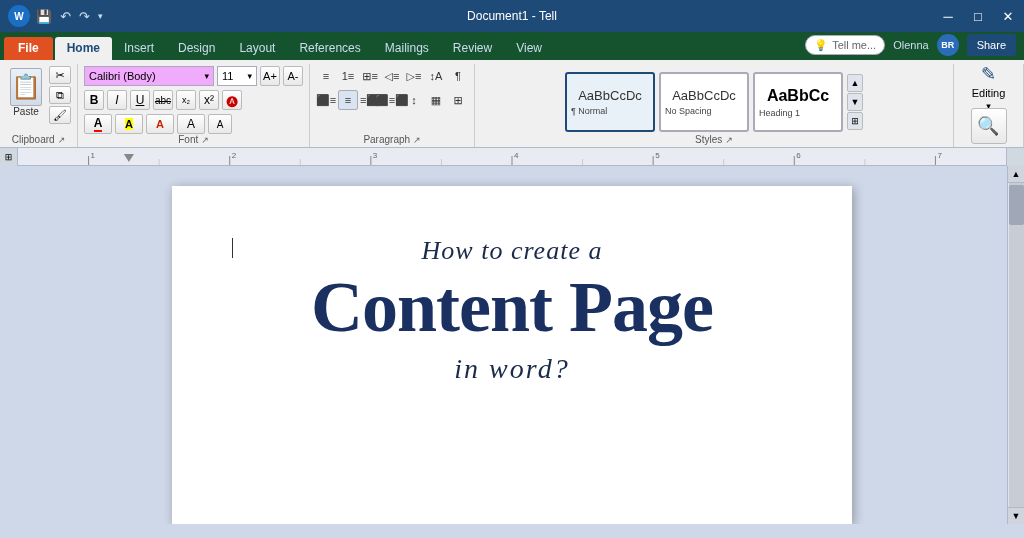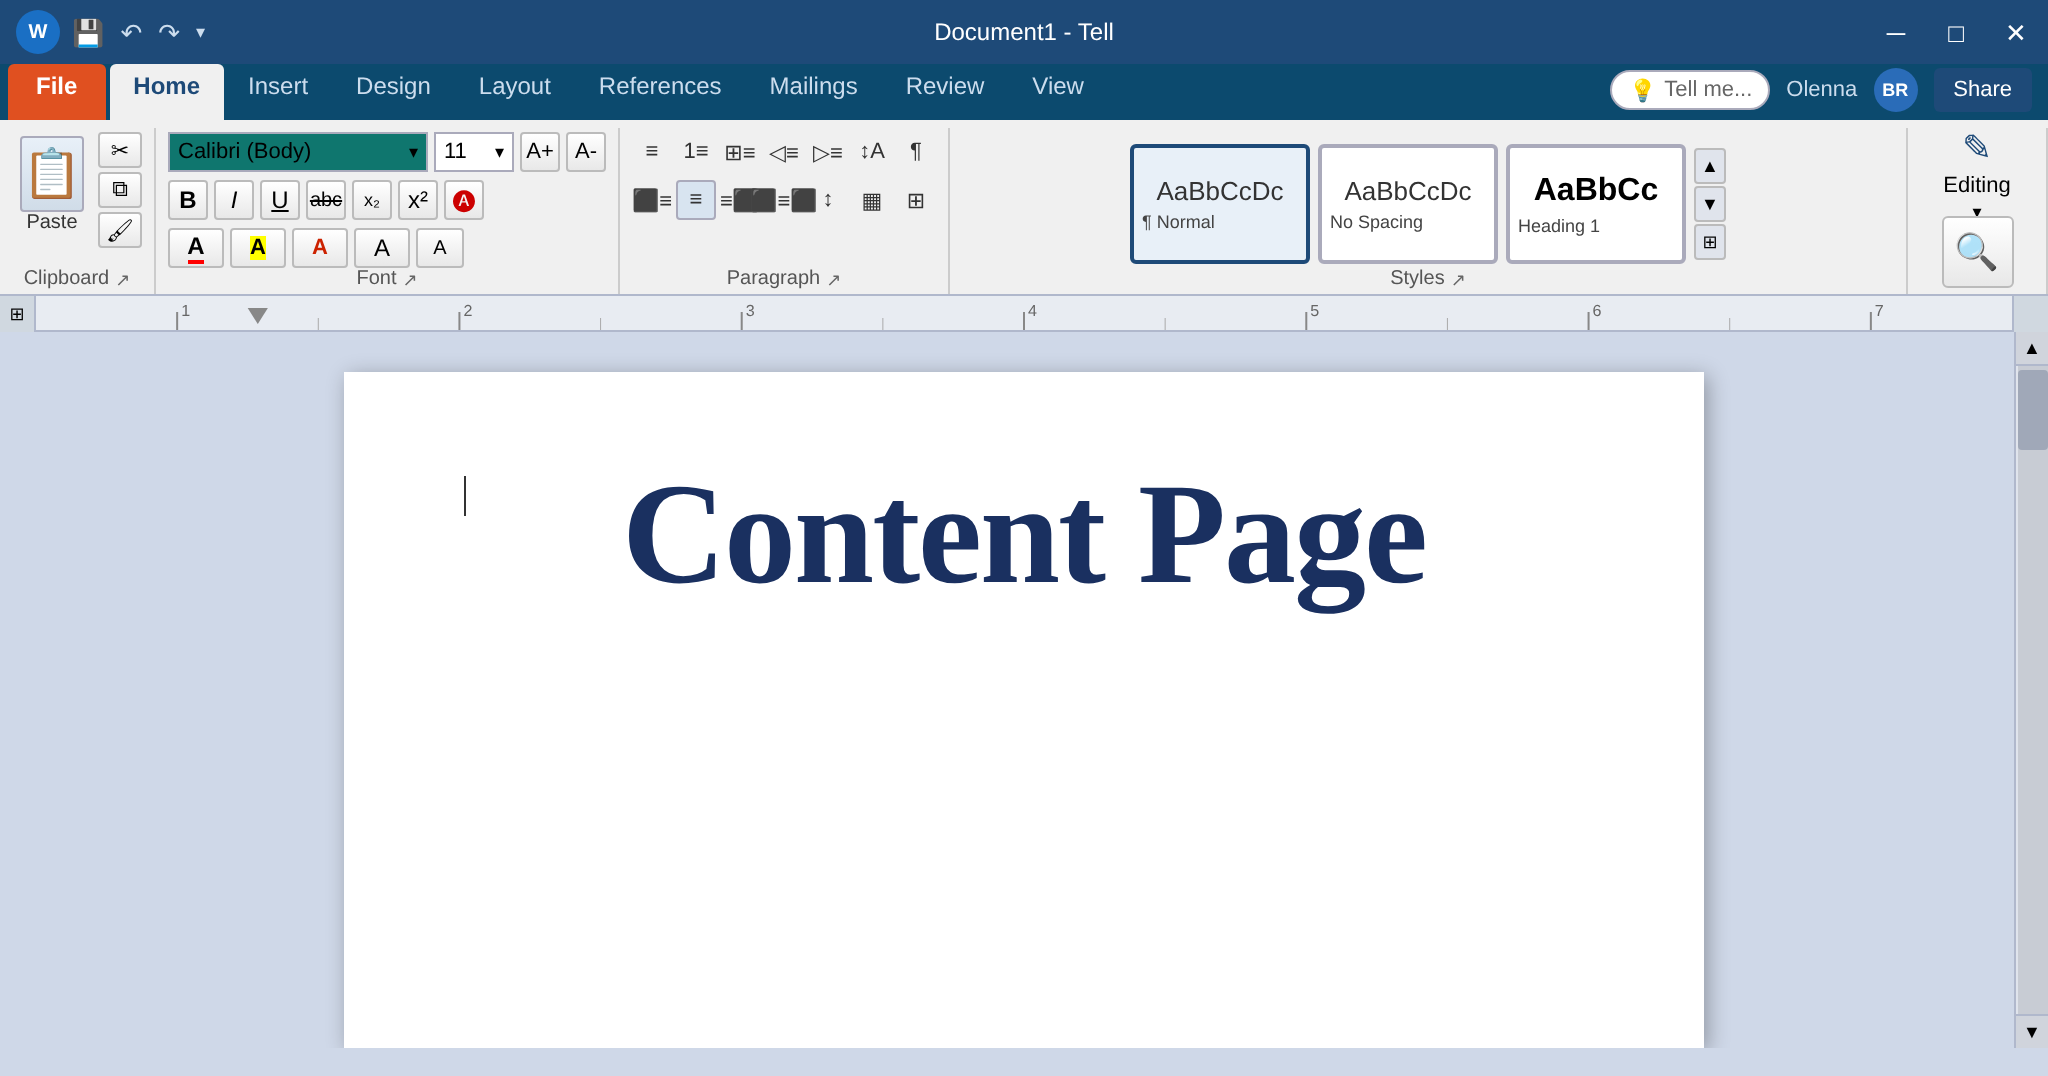--- a/index.html
+++ b/index.html
@@ -55,23 +55,24 @@
       color: #cde;
       cursor: pointer;
     }
     .dropdown-arrow {
       font-size: 9px;
       color: #cde;
     }
 
     
     .tabs-bar {
-      background: #0c4a6e;
+      background: #14532d;
       height: 28px;
       display: flex;
+      align-items: flex-end;
       padding-left: 4px;
     }
     .tab {
       padding: 4px 12px 5px;
       font-size: 12px;
       color: #cde;
       cursor: pointer;
       border-radius: 3px 3px 0 0;
     }
     .tab.active {
@@ -179,21 +180,21 @@
     .font-row {
       display: flex;
       gap: 3px;
       align-items: center;
     }
     .font-select {
       width: 130px;
       height: 20px;
       font-size: 11px;
       border: 1px solid #aab;
-      background: #0f766e;
+      background: #f0abfc;
       padding: 0 4px;
       display: flex;
       align-items: center;
       justify-content: space-between;
       cursor: pointer;
     }
     .size-select {
       width: 40px;
       height: 20px;
       font-size: 11px;
@@ -713,21 +714,23 @@
 
       <polygon points="105,6 115,6 110,14" fill="#888"></polygon>
     </svg>
   </div>
   <div class="ruler-right"></div>
 </div>
 
 <div class="doc-area">
   <div class="page">
     <div class="cursor-line"></div>
+    <div class="doc-subtitle">How to create a</div>
     <div class="doc-title">Content Page</div>
+    <div class="doc-tagline">in word?</div>
   </div>
   <div class="scroll-bar-right">
     <div class="scroll-arrow-v">▲</div>
     <div style="flex:1; background:#c8ccd4;">
       <div style="width:15px; height:40px; background:#a0a8b8; border-radius:2px; margin: 2px auto;"></div>
     </div>
     <div class="scroll-arrow-v" style="border-top:1px solid #b0b8cc; border-bottom:none;">▼</div>
   </div>
 </div>
 

